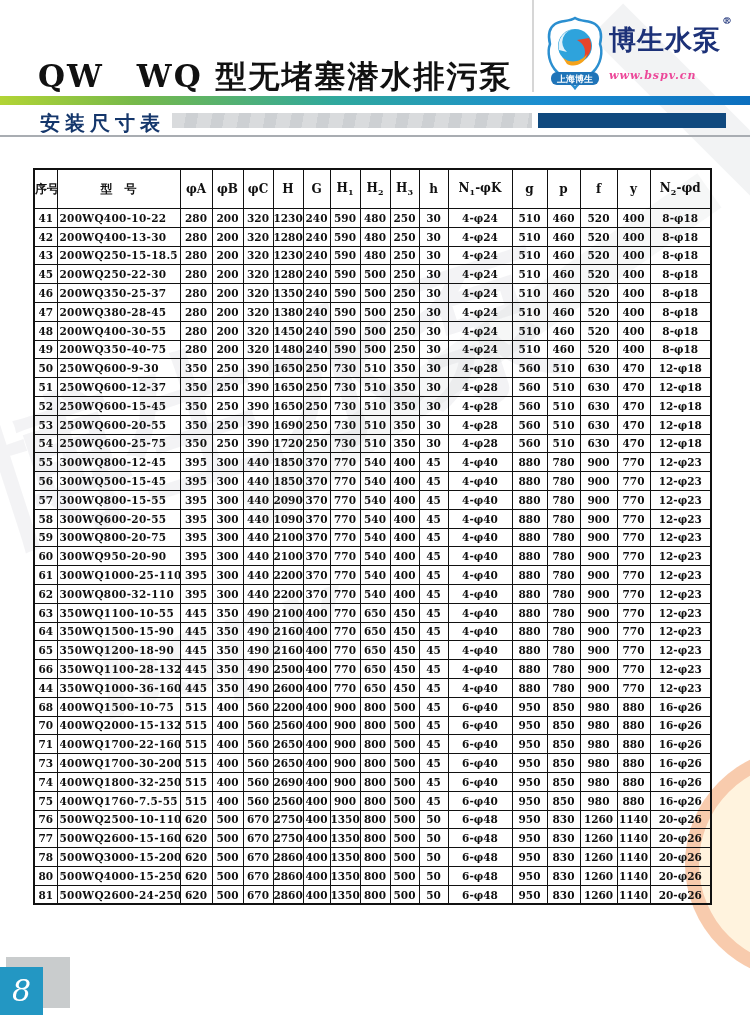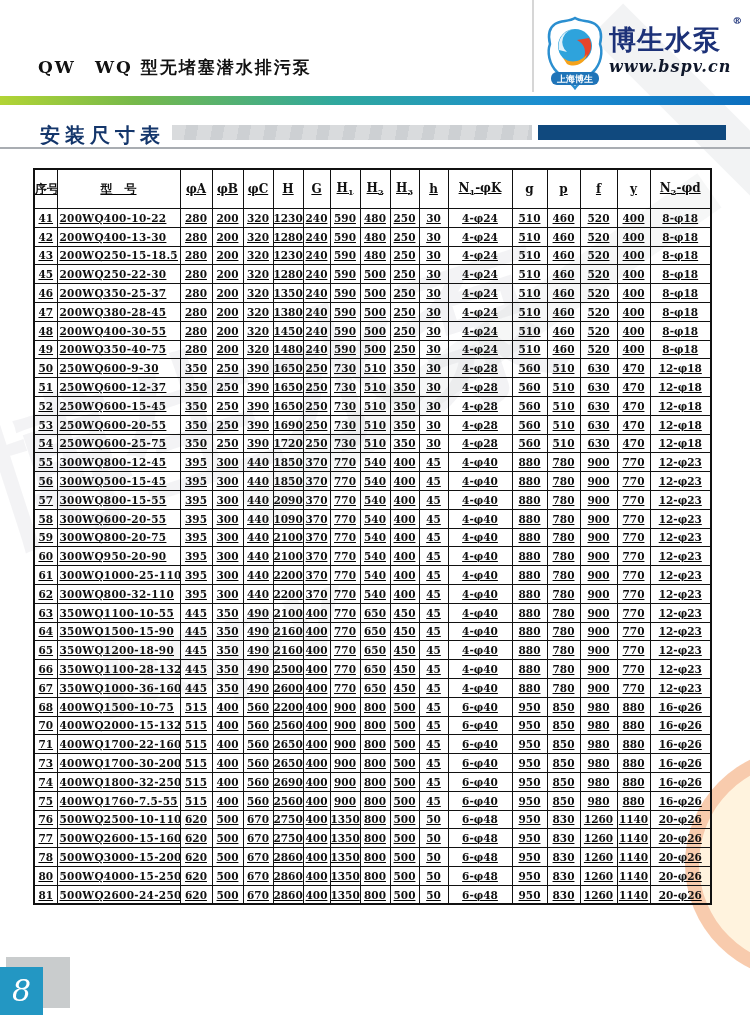--- a/index.html
+++ b/index.html
@@ -1,53 +1,53 @@
 <!DOCTYPE html>
 <html><head>
 <meta charset="utf-8">
 <style>
   html,body{margin:0;padding:0;background:#fff;}
   .page{position:relative;width:750px;height:1015px;background:#ffffff;overflow:hidden;
         font-family:"Liberation Sans",sans-serif;}
   
-  .doc-title{position:absolute;left:38px;top:56px;font-size:17px;font-weight:bold;color:#111;
+  .doc-title{position:absolute;left:38px;top:56px;font-size:31px;font-weight:bold;color:#111;
              letter-spacing:2px;font-family:"DejaVu Serif",serif;white-space:nowrap;}
   .logo-divider{position:absolute;left:532px;top:0;width:2px;height:92px;background:#d6d6d6;}
   .logo{position:absolute;left:545px;top:16px;width:196px;height:82px;display:flex;align-items:flex-start;}
   .badge{width:60px;height:80px;flex:0 0 auto;}
   .logo-text{margin-left:4px;padding-top:10px;}
   .brand-row{position:relative;font-size:27px;font-weight:bold;color:#1c3178;
              font-family:"DejaVu Serif",serif;letter-spacing:1px;white-space:nowrap;line-height:1;}
   .reg-mark{position:absolute;right:-12px;top:-10px;font-size:10px;color:#1c3178;}
-  .website-row{font-size:16px;font-weight:bold;font-style:italic;color:#0f172a;
-               font-family:"DejaVu Serif",serif;margin-top:4px;letter-spacing:1px;}
+  .website-row{font-size:11px;font-weight:bold;font-style:italic;color:#ec4899;
+               font-family:"DejaVu Serif",serif;margin-top:16px;letter-spacing:1px;}
   .grad-bar{position:absolute;left:0;top:96px;width:750px;height:9px;
             background:linear-gradient(90deg,#b2d435 0%,#76b94a 18%,#2fa89e 45%,#1b8ed0 72%,#0c6fbe 100%);}
   
-  .section{position:absolute;left:0;top:118px;width:748px;height:36px;}
+  .section{position:absolute;left:0;top:106px;width:748px;height:36px;}
   .section-title{position:absolute;left:40px;top:4px;font-size:20px;font-weight:bold;color:#14366b;
                  letter-spacing:5px;white-space:nowrap;}
   .section-graybar{position:absolute;left:172px;top:7px;width:360px;height:15px;
                    background:repeating-linear-gradient(100deg,#d9dbdd 0 14px,#cdd0d3 14px 26px);}
   .section-bluebar{position:absolute;left:538px;top:7px;width:188px;height:15px;background:#10497e;}
   .section-underline{position:absolute;left:0;top:29px;width:750px;height:2px;background:#a9adb2;}
   
   .wm{position:absolute;z-index:0;pointer-events:none;}
   .wm-text1{left:-30px;top:300px;font-size:150px;font-weight:bold;color:rgba(186,191,197,0.18);
             transform:rotate(-18deg);font-family:"DejaVu Serif",serif;white-space:nowrap;}
   .wm-text2{left:90px;top:580px;font-size:110px;font-weight:bold;font-style:italic;
             color:rgba(186,191,197,0.15);transform:rotate(-18deg);white-space:nowrap;}
   .wm-stripe1{left:560px;top:110px;width:320px;height:46px;background:rgba(202,206,211,0.25);
               transform:rotate(45deg);}
   .wm-stripe2{left:200px;top:330px;width:560px;height:42px;background:rgba(204,208,212,0.18);
               transform:rotate(-35deg);}
   .wm-circle{left:685px;top:748px;width:232px;height:232px;border-radius:50%;
              border:14px solid rgba(231,108,58,0.30);background:rgba(255,196,88,0.20);box-sizing:border-box;}
   
-  .dim-table-wrap{position:absolute;left:33px;top:168px;z-index:2;text-decoration:underline;}
+  .dim-table-wrap{position:absolute;left:33px;top:168px;z-index:2;}
   table.dim{border-collapse:collapse;table-layout:fixed;width:677px;border:2px solid #111;
             background:transparent;}
   table.dim th,table.dim td{border:1px solid #111;padding:0;overflow:hidden;white-space:nowrap;
             font-family:"DejaVu Serif",serif;color:#101010;background:transparent;}
   table.dim th{height:38px;font-size:12px;font-weight:bold;text-align:center;line-height:1.25;}
   table.dim td{height:17.8px;font-size:10.5px;font-weight:bold;text-align:center;}
   table.dim td.model{text-align:left;padding-left:2px;letter-spacing:0.3px;}
   table.dim th sub{font-size:8px;}
   th.seq{font-size:11px;}
   
@@ -610,21 +610,21 @@
             <td>450</td>
             <td>45</td>
             <td>4-φ40</td>
             <td>880</td>
             <td>780</td>
             <td>900</td>
             <td>770</td>
             <td>12-φ23</td>
           </tr>
           <tr>
-            <td>67</td>
+            <td>44</td>
             <td class="model">350WQ1000-36-160</td>
             <td>445</td>
             <td>350</td>
             <td>490</td>
             <td>2600</td>
             <td>400</td>
             <td>770</td>
             <td>650</td>
             <td>450</td>
             <td>45</td>

